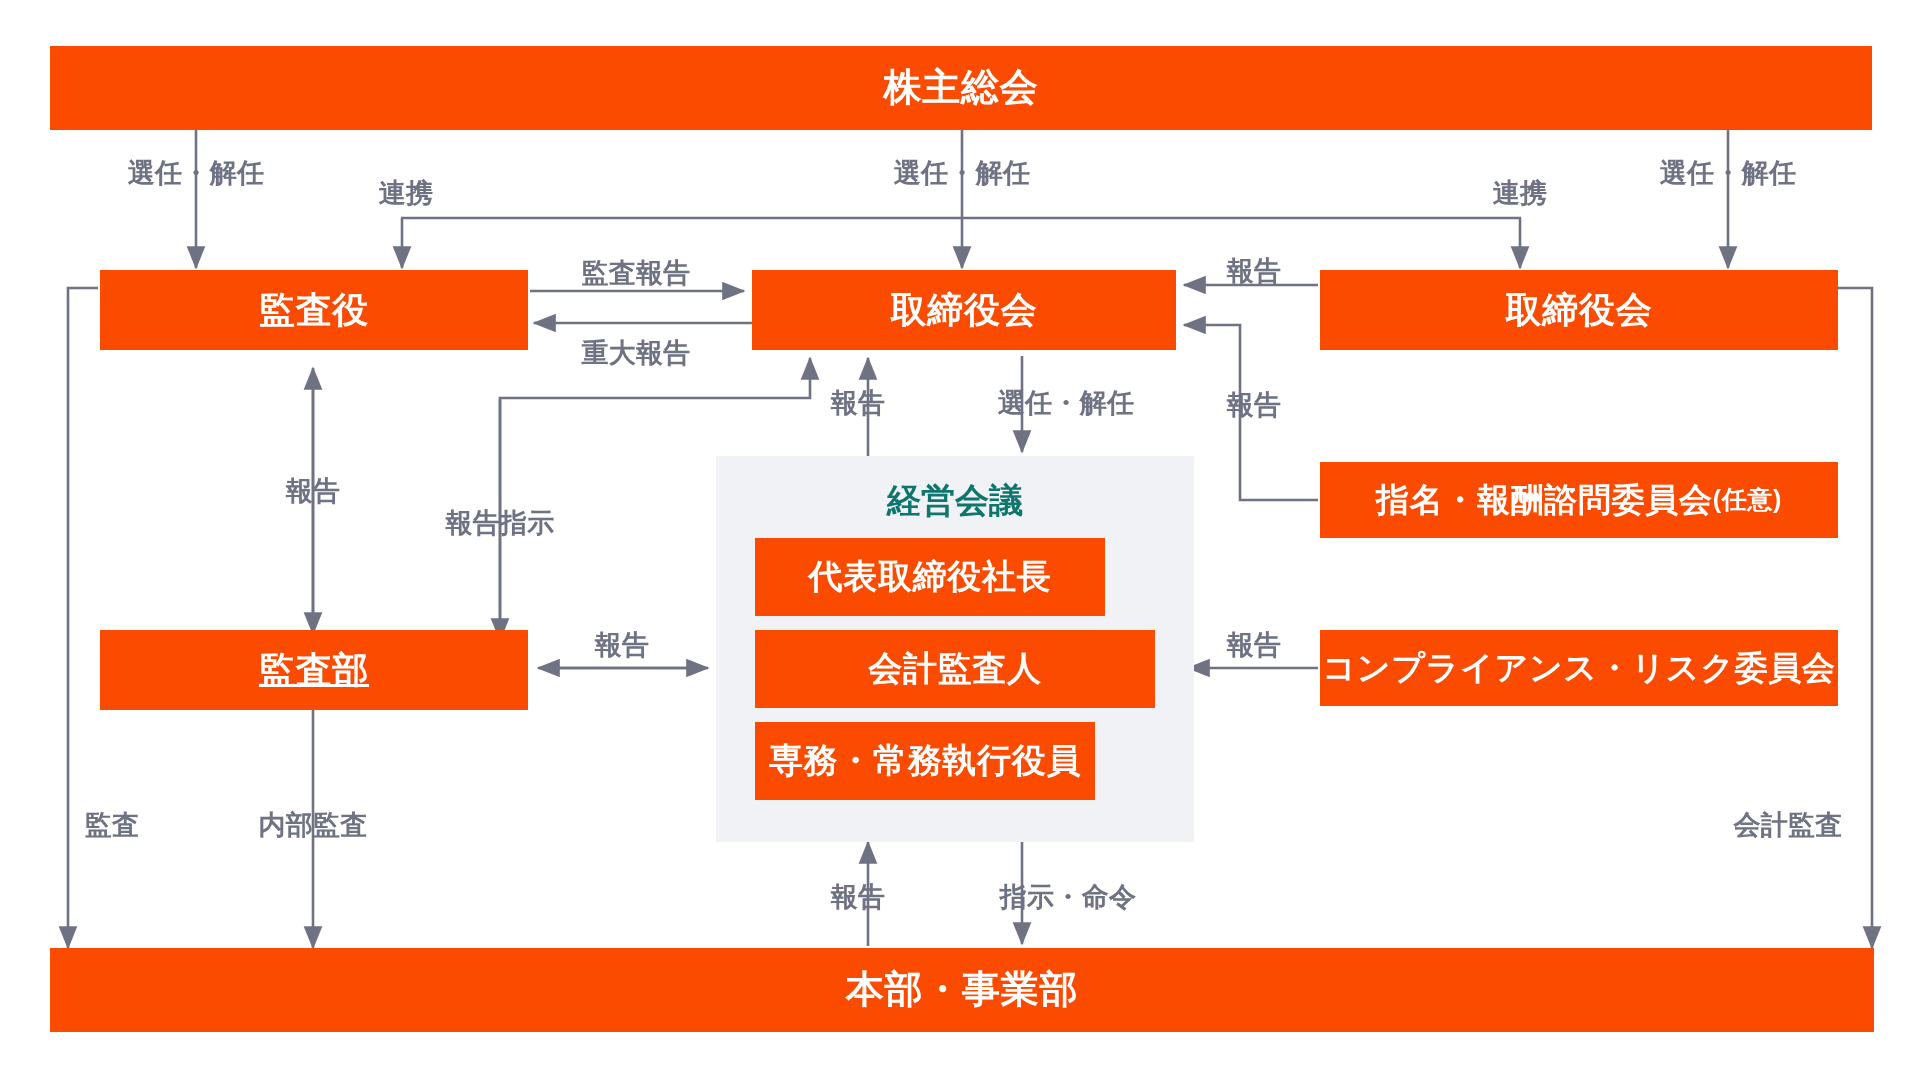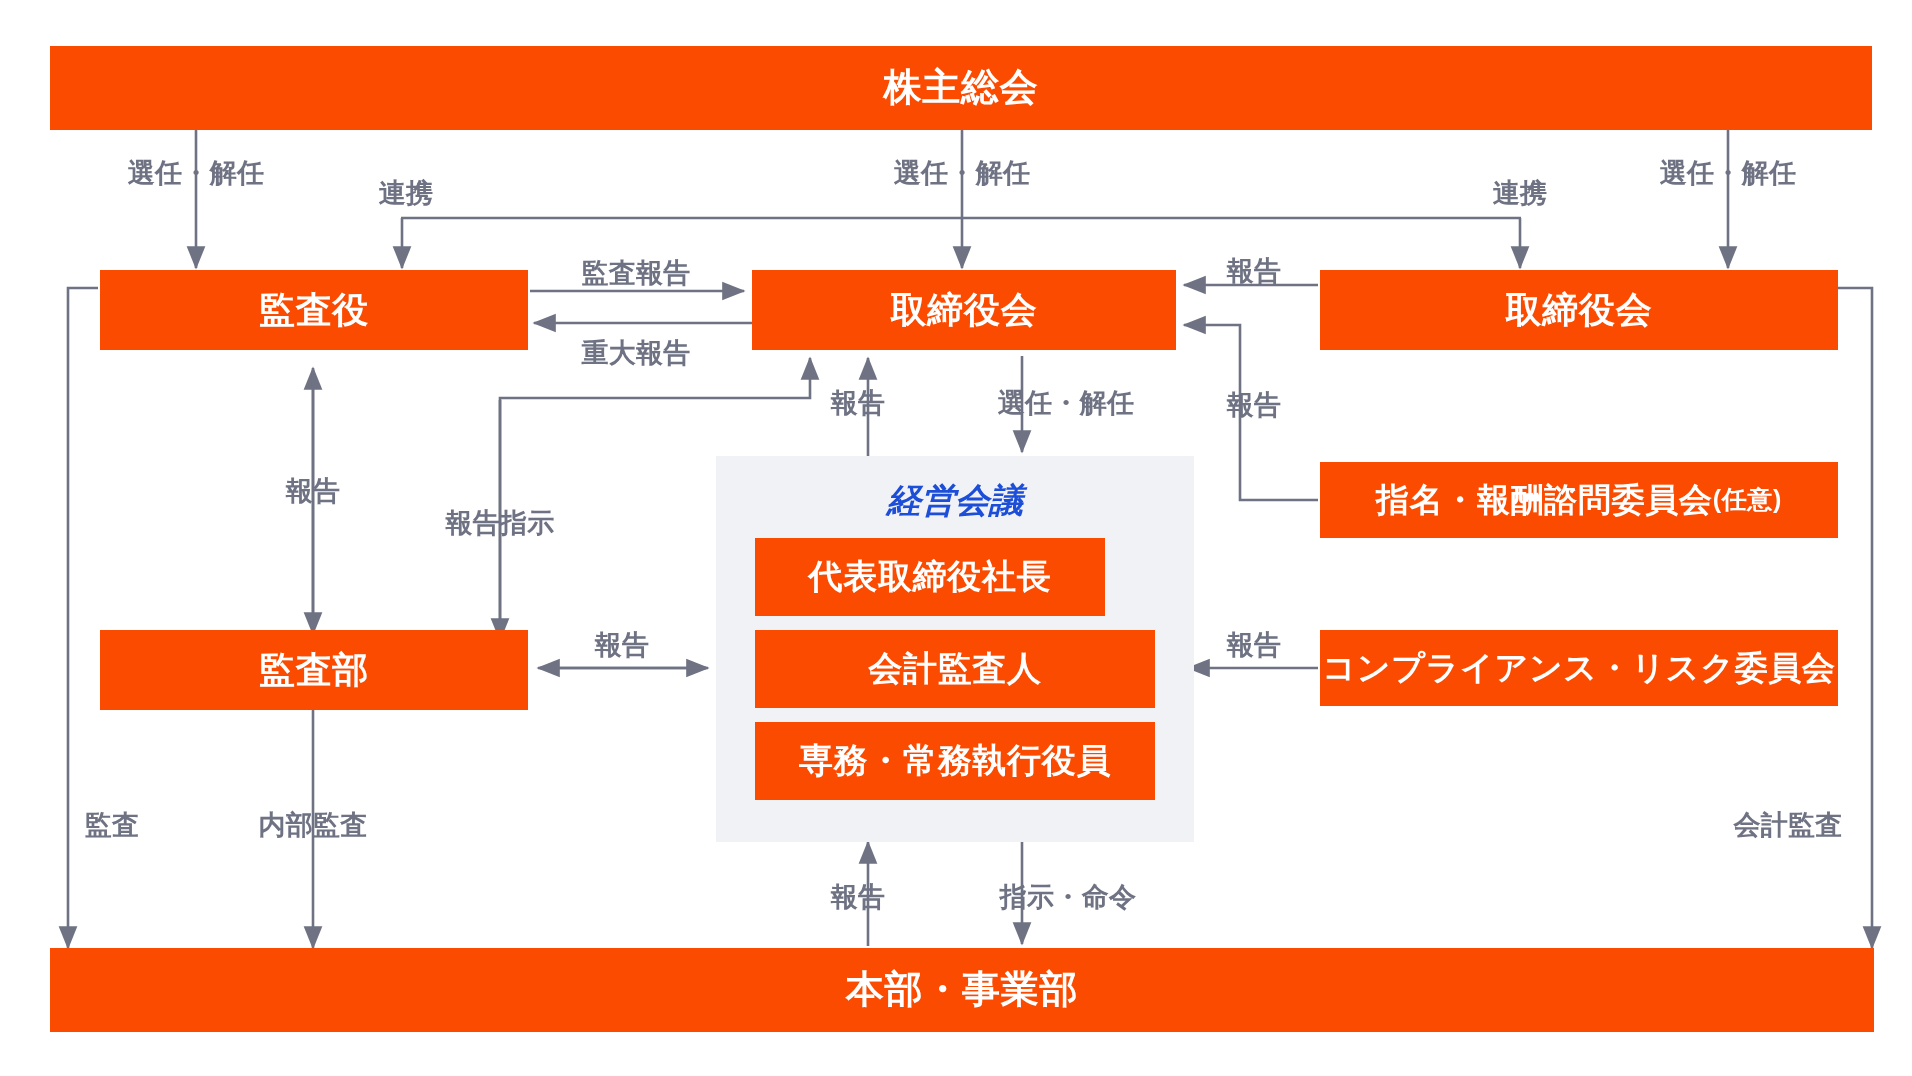--- a/index.html
+++ b/index.html
@@ -40,26 +40,25 @@
 
   .panel{
     position:absolute;
     background:#F0F2F5;
     box-sizing:border-box;
   }
   .panel-title{
     position:absolute;
     width:100%;
     text-align:center;
-    color:#1d4ed8;
+    color:#0f766e;
     font-weight:bold;
     font-size:34px;
     top:22px;
     left:0;
-    font-style:italic;
   }
   .sup{font-size:25px;font-weight:bold;}
 
   .edge-label{
     position:absolute;
     color:#6E7283;
     font-size:27px;
     font-weight:bold;
     white-space:nowrap;
     letter-spacing:0.01em;
@@ -144,40 +143,40 @@
 
   <div class="node committee" style="left:1320px; top:462px; width:518px; height:76px;">
     <span>指名・報酬諮問委員会</span>
       <span class="sup">(任意)</span>
   </div>
 
   <div class="node committee" style="left:1320px; top:630px; width:518px; height:76px;align-items:center;">
     <span>コンプライアンス・リスク委員会</span>
   </div>
 
-  <div class="node mid" style="left:100px; top:630px; width:428px; height:80px;">
+  <div class="node mid" style="left:100px; top:630px; width:428px; height:80px;text-decoration:underline;">
     <span>監査部</span>
   </div>
 
   <div class="node bar" style="left:50px; top:948px; width:1824px; height:84px;">
     <span>本部・事業部</span>
   </div>
 
   <div class="panel" style="left:716px; top:456px; width:478px; height:386px;">
     <div class="panel-title">経営会議</div>
 
     <div class="node exec" style="left:39px; top:82px; width:350px; height:78px; position:absolute;">
       <span>代表取締役社長</span>
     </div>
 
     <div class="node exec" style="left:39px; top:174px; width:400px; height:78px; position:absolute;">
       <span>会計監査人</span>
     </div>
 
-    <div class="node exec" style="left:39px; top:266px; width:400px; height:78px; position:absolute;">
+    <div class="node exec" style="left:39px; top:266px; width:340px; height:78px; position:absolute;">
       <span>専務・常務執行役員</span>
     </div>
   </div>
 
   <div class="edge-label c" style="left:196px; top:160px;">選任・解任</div>
   <div class="edge-label c" style="left:406px; top:180px;">連携</div>
   <div class="edge-label c" style="left:962px; top:160px;">選任・解任</div>
   <div class="edge-label c" style="left:1520px; top:180px;">連携</div>
   <div class="edge-label c" style="left:1728px; top:160px;">選任・解任</div>
 

